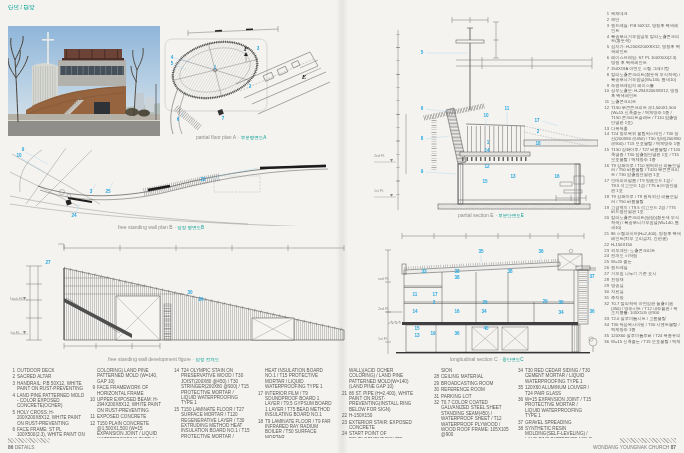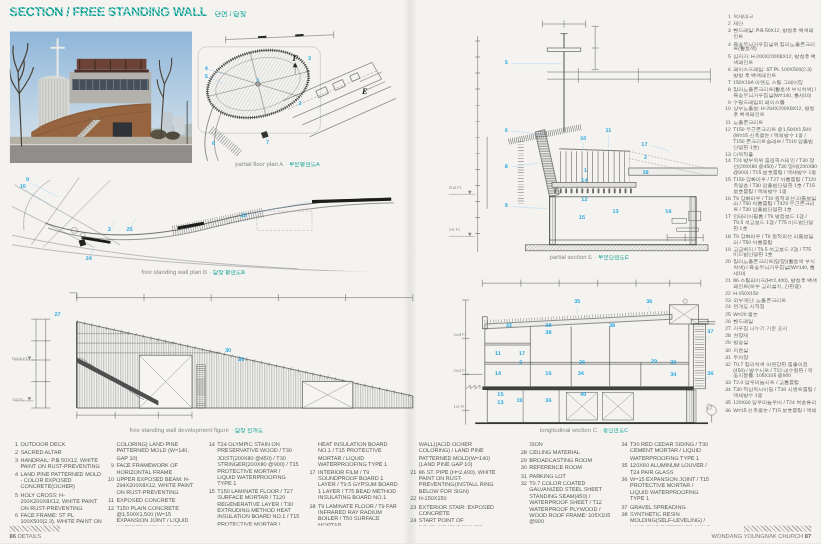--- a/index.html
+++ b/index.html
@@ -59,21 +59,20 @@
       </pattern>
       <pattern id="pdk" width="2" height="1.4" patternUnits="userSpaceOnUse">
         <line x1="0" y1=".4" x2="2" y2=".4" stroke="#666" stroke-width=".45"></line>
       </pattern>
     </defs>
   </svg>
 
   <div class="gutter"></div>
 
   <div class="hdr">
-    <span class="title print-hatch">SECTION / FREE STANDING WALL</span>
     <span class="sub print-hatch">단면 / 담장</span>
   </div>
 
   <div class="photo">
     <svg viewBox="0 0 152 110" width="152" height="110">
       <defs>
         <linearGradient id="sky" x1="0" y1="0" x2="0" y2="1">
           <stop offset="0" stop-color="#8fb6d9"></stop>
             <stop offset=".7" stop-color="#c6d9e8"></stop>
             <stop offset="1" stop-color="#d9e2e7"></stop>

